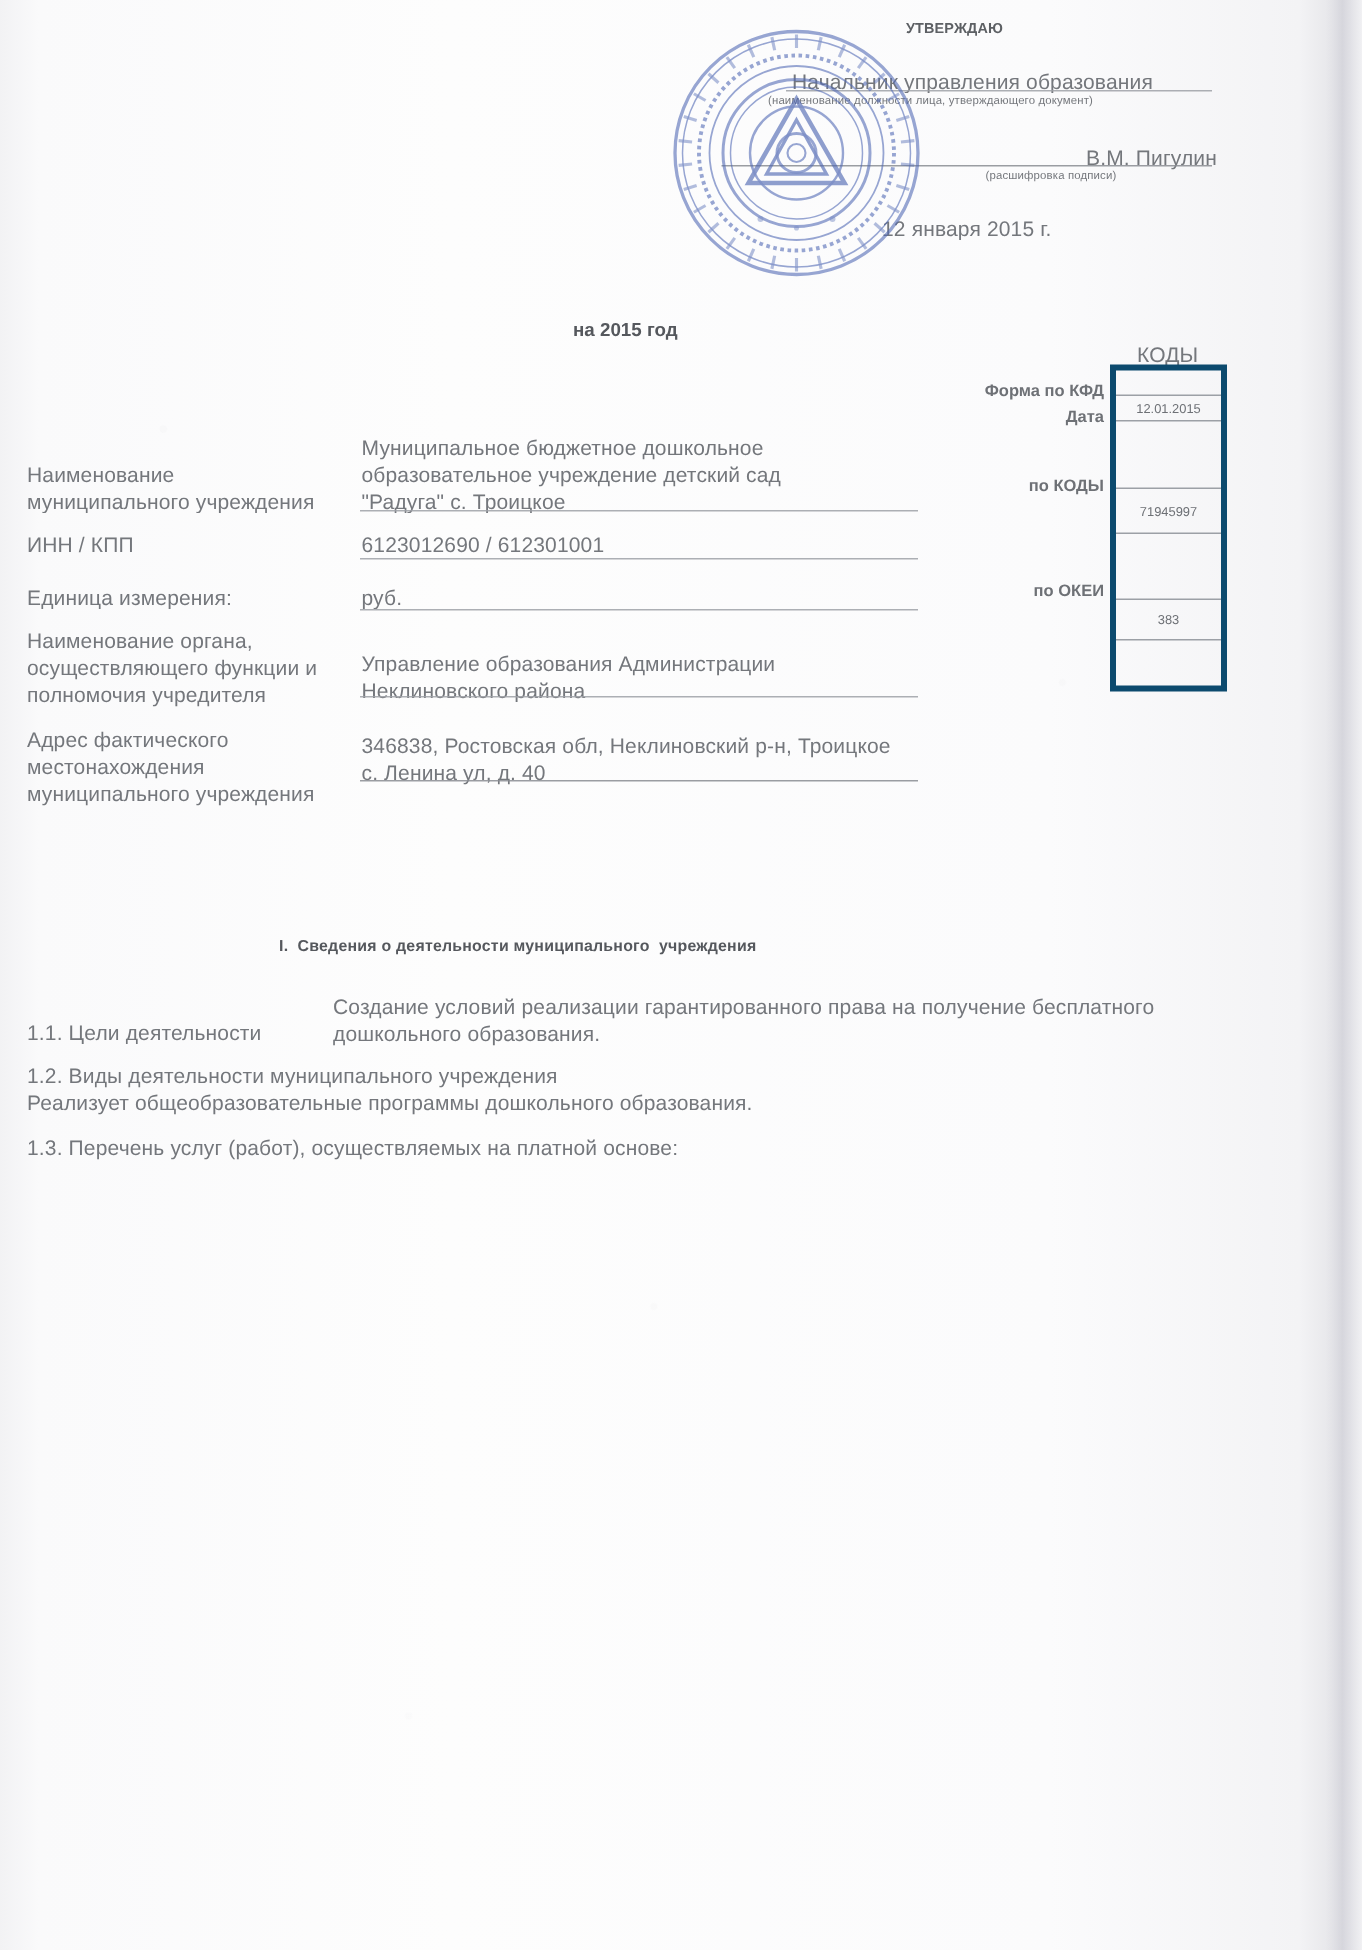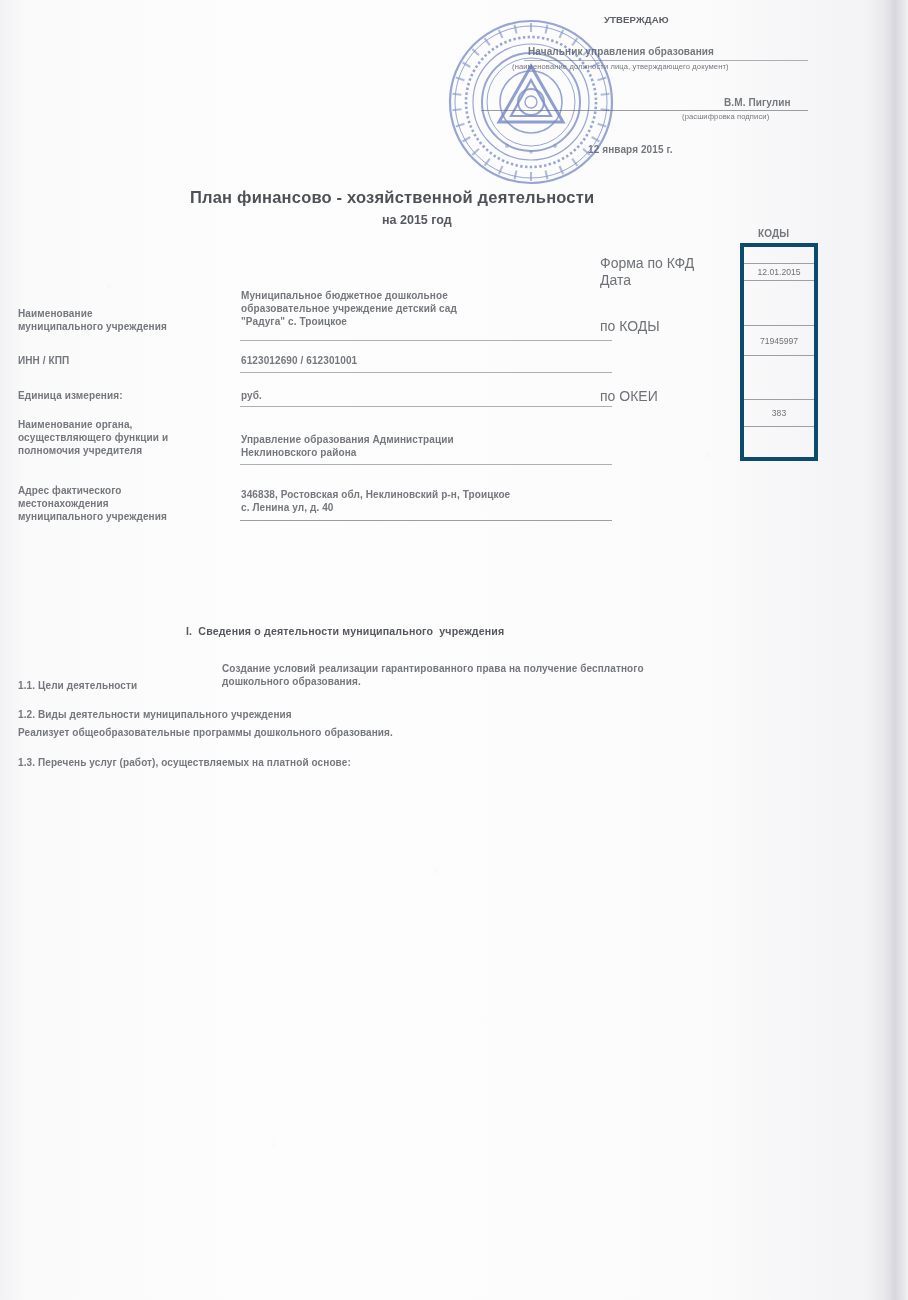--- a/index.html
+++ b/index.html
@@ -45,21 +45,21 @@
 
   
   .t {
     position: absolute;
     color: #74777c;
     filter: blur(.42px);
     letter-spacing: .1px;
     white-space: pre;
     line-height: 1.28;
   }
-  .t.sm  { font-size: 10px; font-weight: bold; }
+  .t.sm  { font-size: 14px; }
   .t.xs  { font-size: 7.6px; }
   .t.md  { font-size: 9.6px; }
   .t.bold { font-weight: bold; color: #5d6064; }
 
   .title {
     position: absolute;
     font-size: 16.5px;
     font-weight: bold;
     color: #4e5156;
     filter: blur(.35px);
@@ -105,24 +105,26 @@
     display: flex;
     align-items: center;
     justify-content: center;
     font-size: 8.6px;
     color: #6e7176;
     white-space: pre;
   }
   .codes-row:last-child { border-bottom: none; }
   .codes-caption {
     position: absolute;
-    font-size: 14px;
+    font-size: 11px;
     color: #6e7176;
     filter: blur(.4px);
     white-space: pre;
+    text-align: right;
+    font-weight: bold;
   }
 
   
   .stamp {
     position: absolute;
     left: 447px; top: 18px;
     width: 168px; height: 168px;
     opacity: .72;
     pointer-events: none;
   }
@@ -139,21 +141,21 @@
   <div class="content">
 
     <div class="t md bold" style="left:604px; top:14px;">УТВЕРЖДАЮ</div>
 
     <div class="t sm" style="left:528px; top:46px;">Начальник управления образования</div>
     <div class="rule" style="left:524px; top:60px; width:284px;"></div>
     <div class="t xs" style="left:512px; top:62px;">(наименование должности лица, утверждающего документ)</div>
 
     <div class="t sm" style="left:700px; top:97px;padding-left:24px;">В.М. Пигулин</div>
     <div class="rule thick" style="left:481px; top:110px; width:327px;"></div>
-    <div class="t xs" style="left:682px; top:112px;">(расшифровка подписи)</div>
+    <div class="t xs" style="left:657px; top:112px;">(расшифровка подписи)</div>
 
     <div class="t sm" style="left:588px; top:144px;">12 января 2015 г.</div>
 
     <div class="stamp">
       <svg width="168" height="168" viewBox="0 0 168 168" xmlns="http://www.w3.org/2000/svg">
         <g fill="none" stroke="#5069b4" stroke-opacity="0.82">
           <circle cx="84" cy="84" r="81" stroke-width="2.2"></circle>
           <circle cx="84" cy="84" r="76" stroke-width="1"></circle>
           <circle cx="84" cy="84" r="65" stroke-width="2.6" stroke-dasharray="2.4 2.4"></circle>
           <circle cx="84" cy="84" r="58" stroke-width="1.2"></circle>
@@ -204,21 +206,20 @@
           <path d="M84 62 L104 98 L64 98 Z" stroke-width="2.2"></path>
         </g>
         <g fill="#4a63b0" fill-opacity="0.5">
           <circle cx="60" cy="128" r="2"></circle>
           <circle cx="108" cy="128" r="2"></circle>
           <circle cx="84" cy="134" r="1.7"></circle>
         </g>
       </svg>
     </div>
 
-    <div class="title" style="left:190px; top:188px;">План финансово - хозяйственной деятельности</div>
     <div class="subtitle" style="left:382px; top:213px;">на 2015 год</div>
 
     <div class="t sm" style="left:758px; top:228px;">КОДЫ</div>
 
     <div class="codes-table" style="left:740px; top:243px; width:78px; height:218px;">
       <div class="codes-row" style="height:17px;"></div>
       <div class="codes-row" style="height:17px;">12.01.2015</div>
       <div class="codes-row" style="height:45px;"></div>
       <div class="codes-row" style="height:30px;">71945997</div>
       <div class="codes-row" style="height:44px;"></div>

